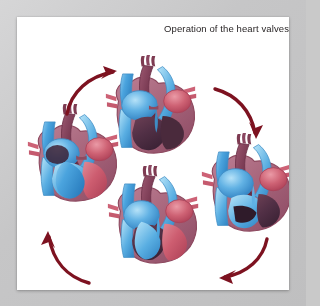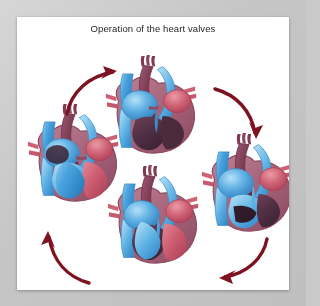--- a/index.html
+++ b/index.html
@@ -39,21 +39,21 @@
     background: #ffffff;
     box-shadow: 0 1px 3px rgba(0,0,0,.28), 0 0 0 .5px rgba(0,0,0,.06);
     overflow: hidden;
   }
 
   #poster-title {
     position: absolute;
     top: 6px;
     left: 0;
     width: 100%;
-    text-align: center;
+    text-align: right;
     font-size: 9.5px;
     letter-spacing: .1px;
     color: #231f20;
     font-family: "Liberation Sans", sans-serif;
     white-space: nowrap;
   }
 
   #figure {
     position: absolute;
     left: 0;

